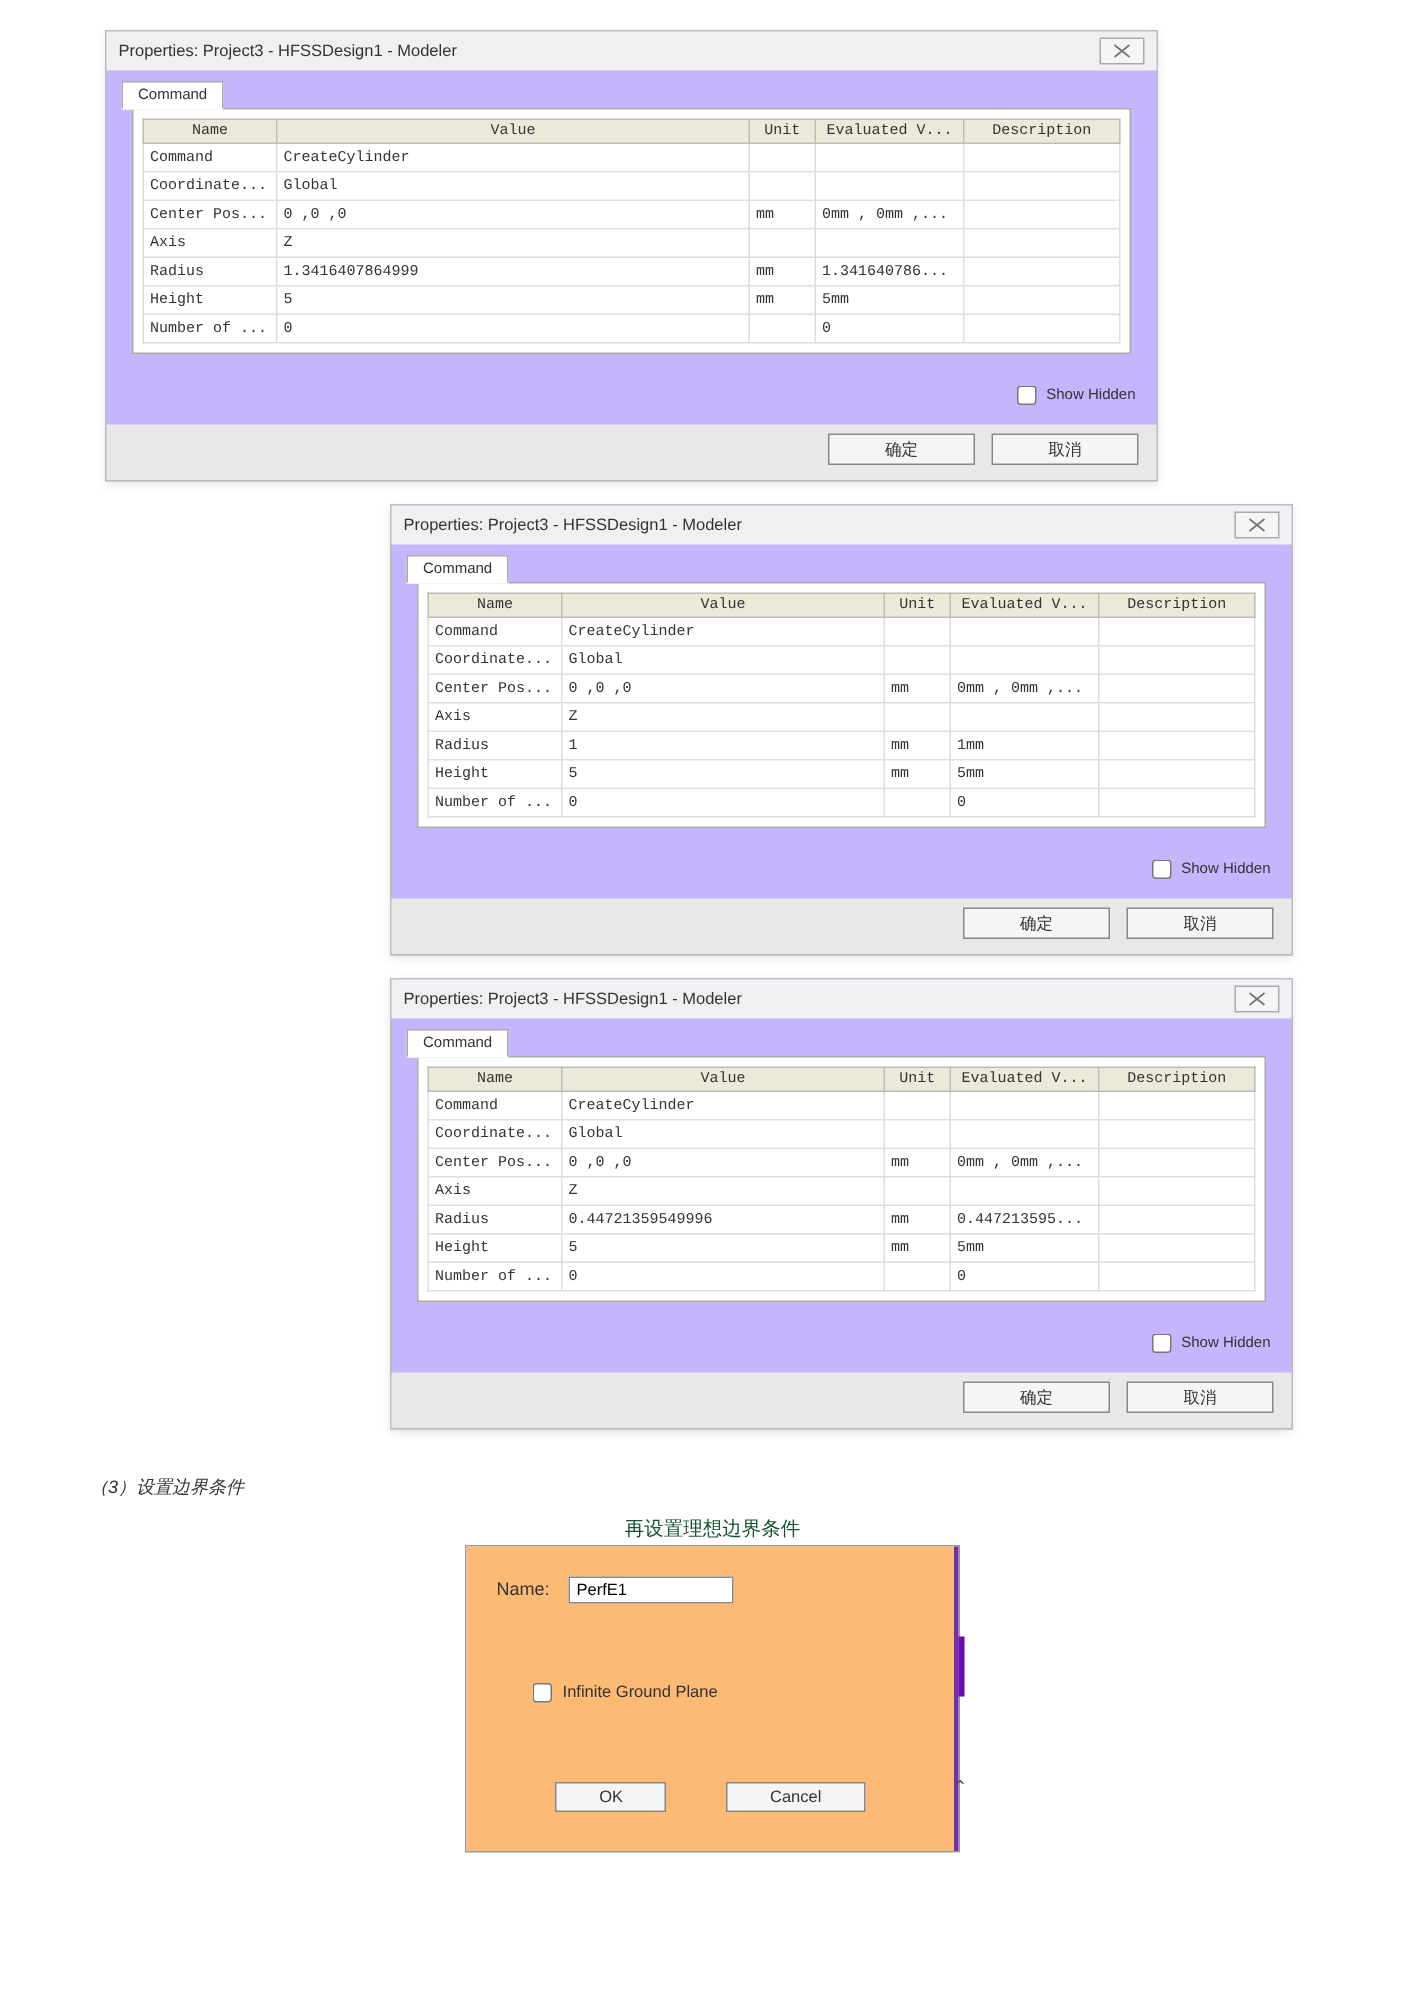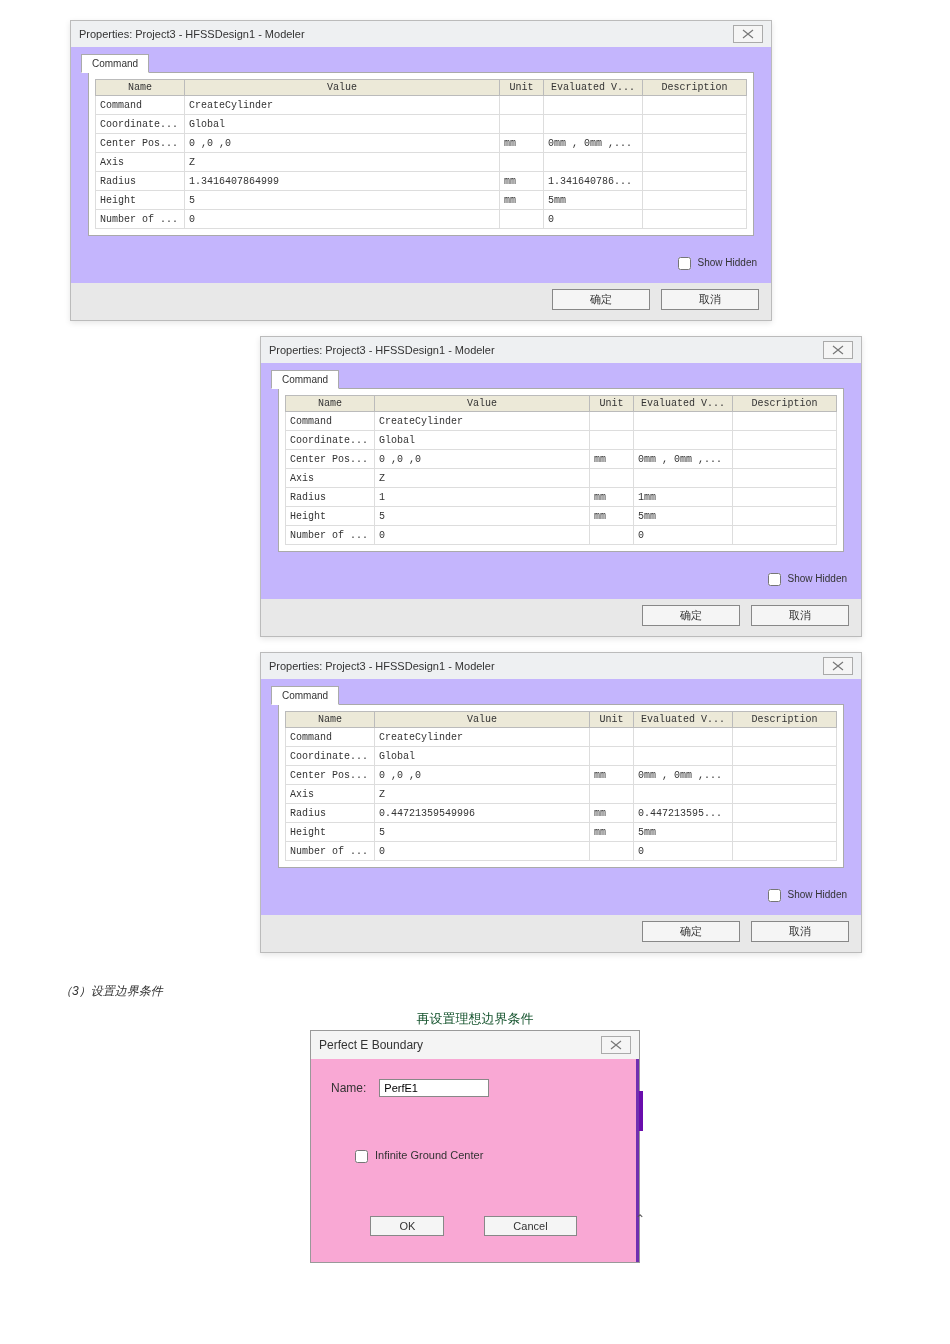--- a/index.html
+++ b/index.html
@@ -128,21 +128,21 @@
     padding: 5px 8px;
     font-size: 12px;
     display: flex;
     justify-content: space-between;
     align-items: center;
     background: #f4f4f4;
   }
   .pe-body {
     padding: 20px 20px 14px;
     font-size: 12px;
-    background: #f9a8d4;
+    background: #fdba74;
     border-right: 3px solid #7030b0;
   }
   .pe-row { margin-bottom: 50px; }
   .pe-label { display: inline-block; width: 45px; }
   .pe-input {
     border: 1px solid #888;
     padding: 2px 4px;
     font-size: 11px;
     width: 100px;
     background: #fff;
@@ -450,37 +450,29 @@
     <span class="btn">确定</span>
     <span class="btn">取消</span>
   </div>
 </div>
 
 <div class="section-title">（3）设置边界条件</div>
 
 <div class="pe-wrap">
   <div class="pe-caption">再设置理想边界条件</div>
   <div class="pe-dialog">
-    <div class="pe-title">
-      <span>Perfect E Boundary</span>
-      <span class="closebtn">
-        <svg width="12" height="10" viewBox="0 0 12 10">
-            <path d="M1 1 L11 9 M11 1 L1 9" stroke="#777" stroke-width="1.2"></path>
-          </svg>
-      </span>
-    </div>
     <div class="pe-body">
       <div class="pe-row">
         <span class="pe-label">Name:</span>
         <input class="pe-input" value="PerfE1" style="">
       </div>
       <div class="pe-checkwrap">
         <label>
           <input type="checkbox" class="chk" style="">
-          <span>Infinite Ground Center</span>
+          <span>Infinite Ground Plane</span>
         </label>
       </div>
       <div class="pe-bottom">
         <span class="pe-btn">OK</span>
         <span class="pe-btn">Cancel</span>
       </div>
     </div>
     <div class="right-purple-edge"></div>
     <div class="corner-mark">⌃</div>
   </div>

